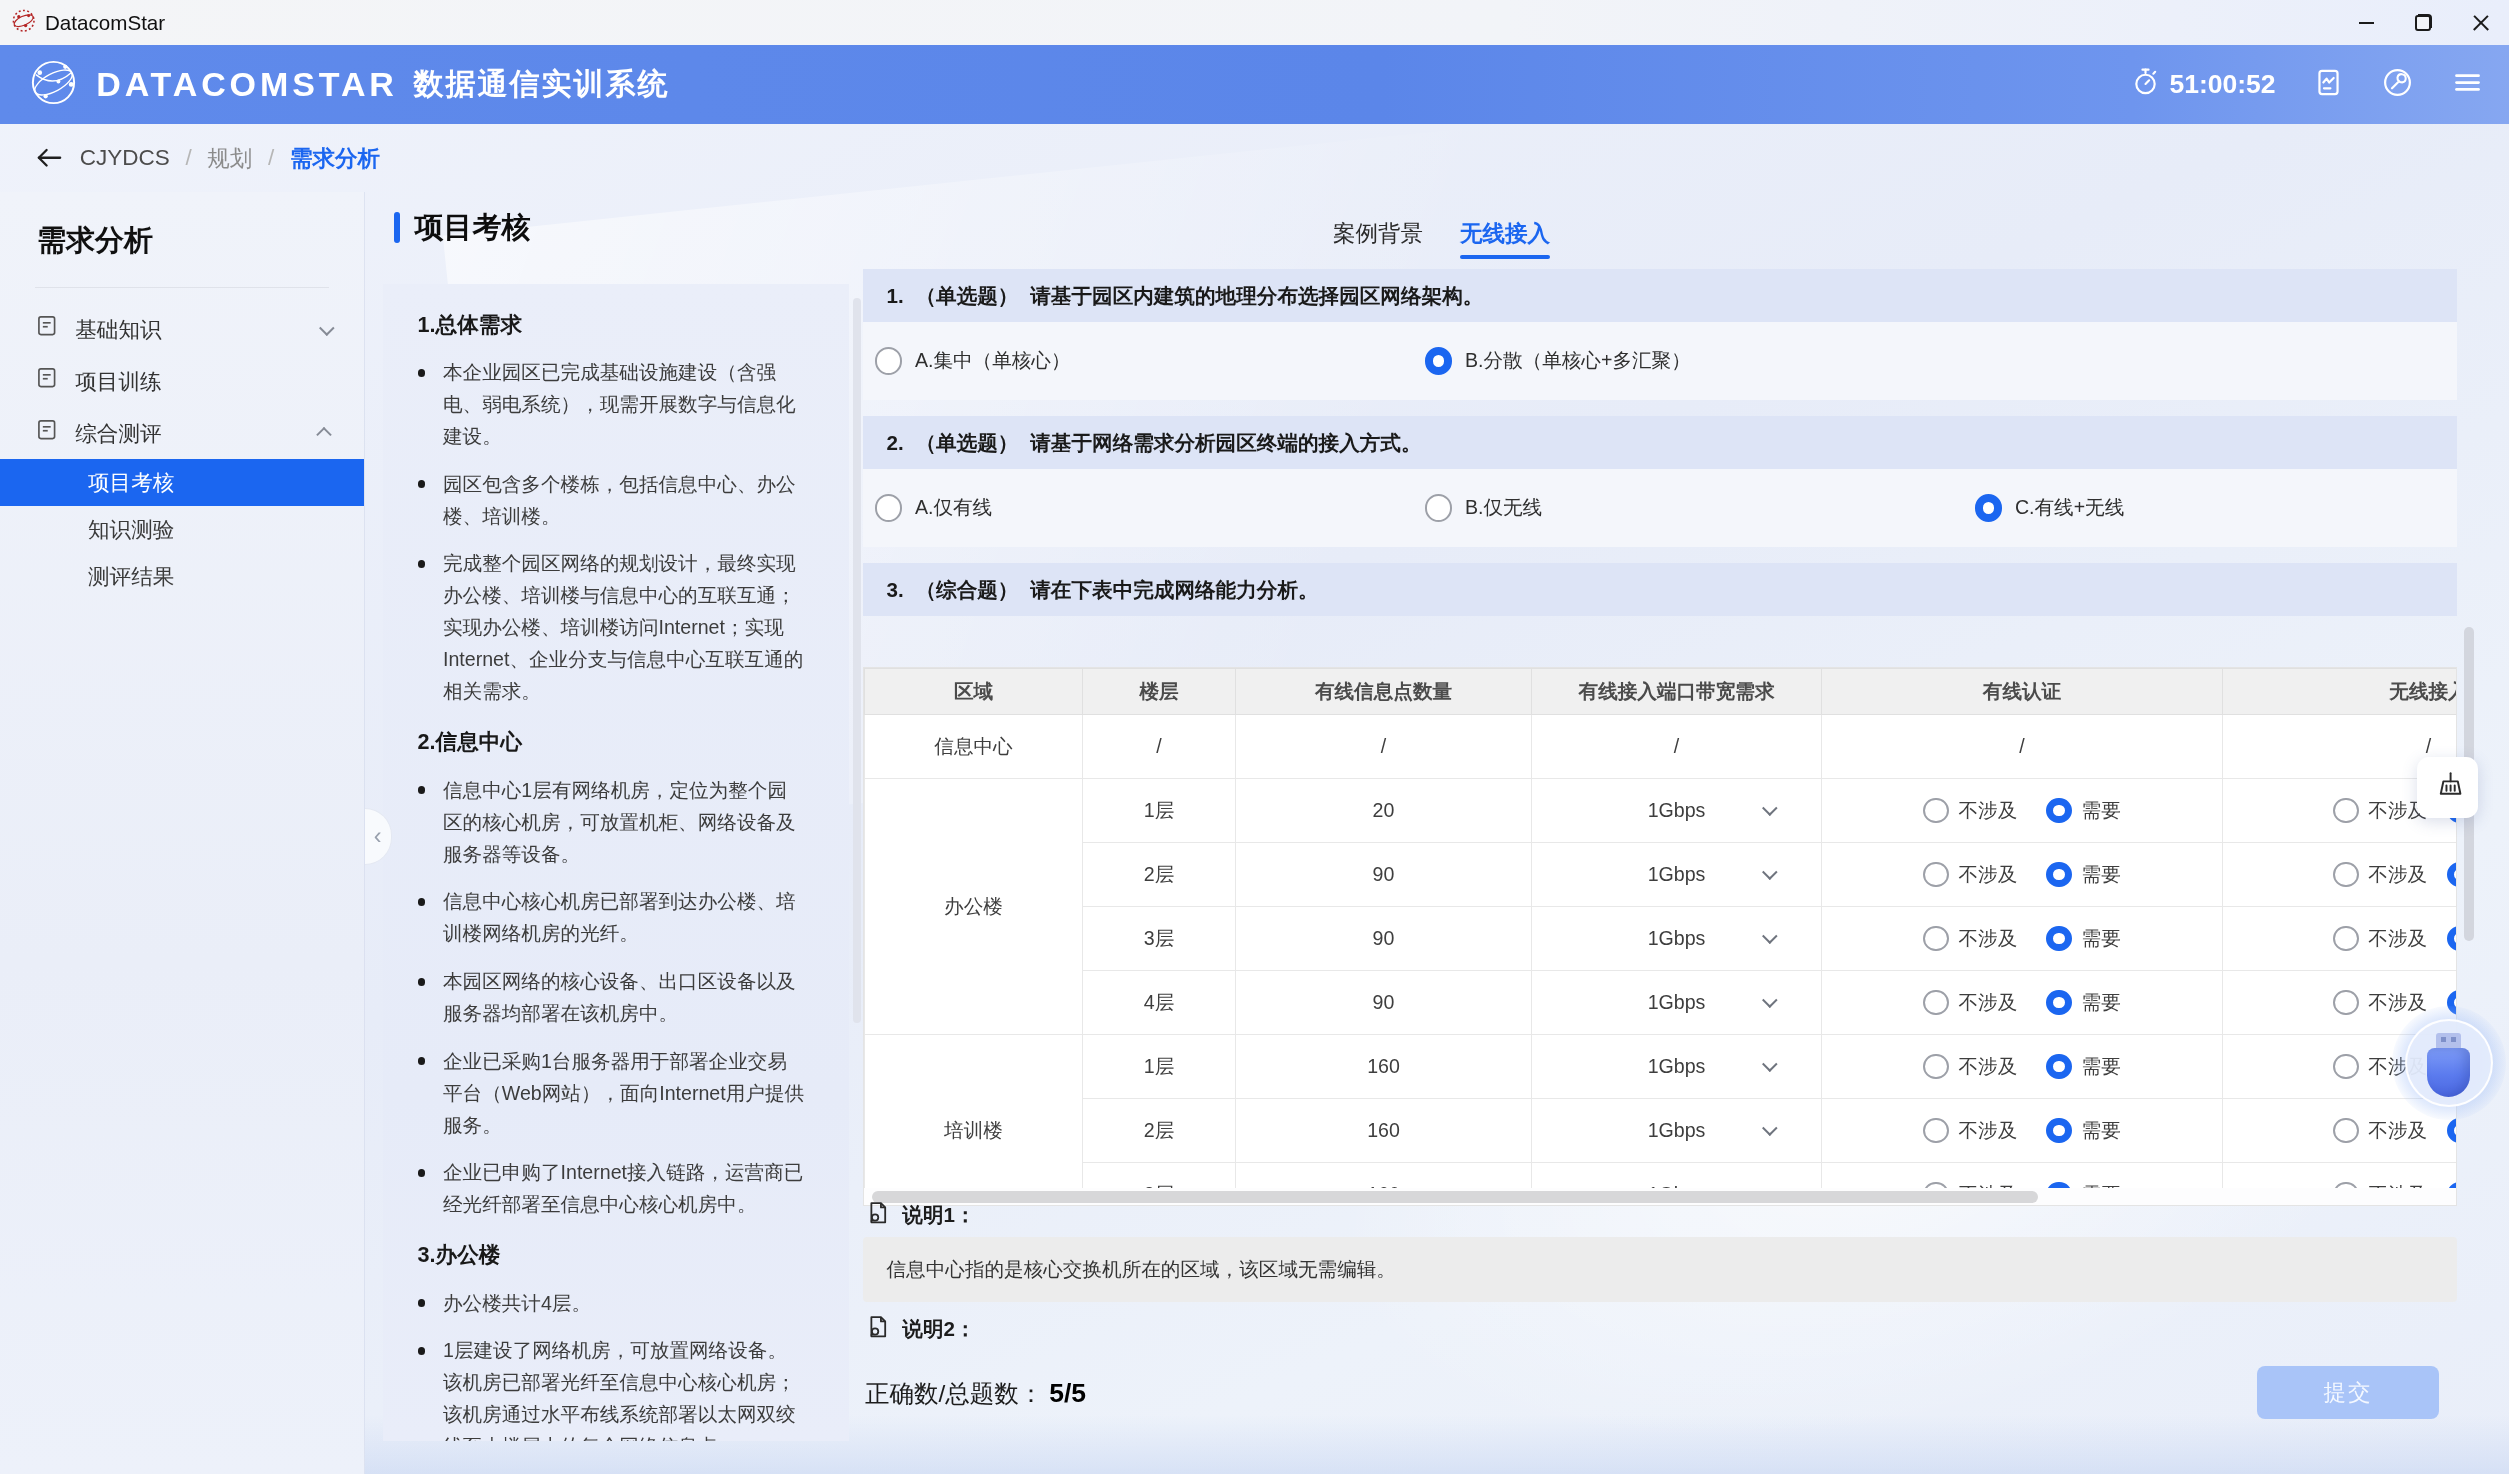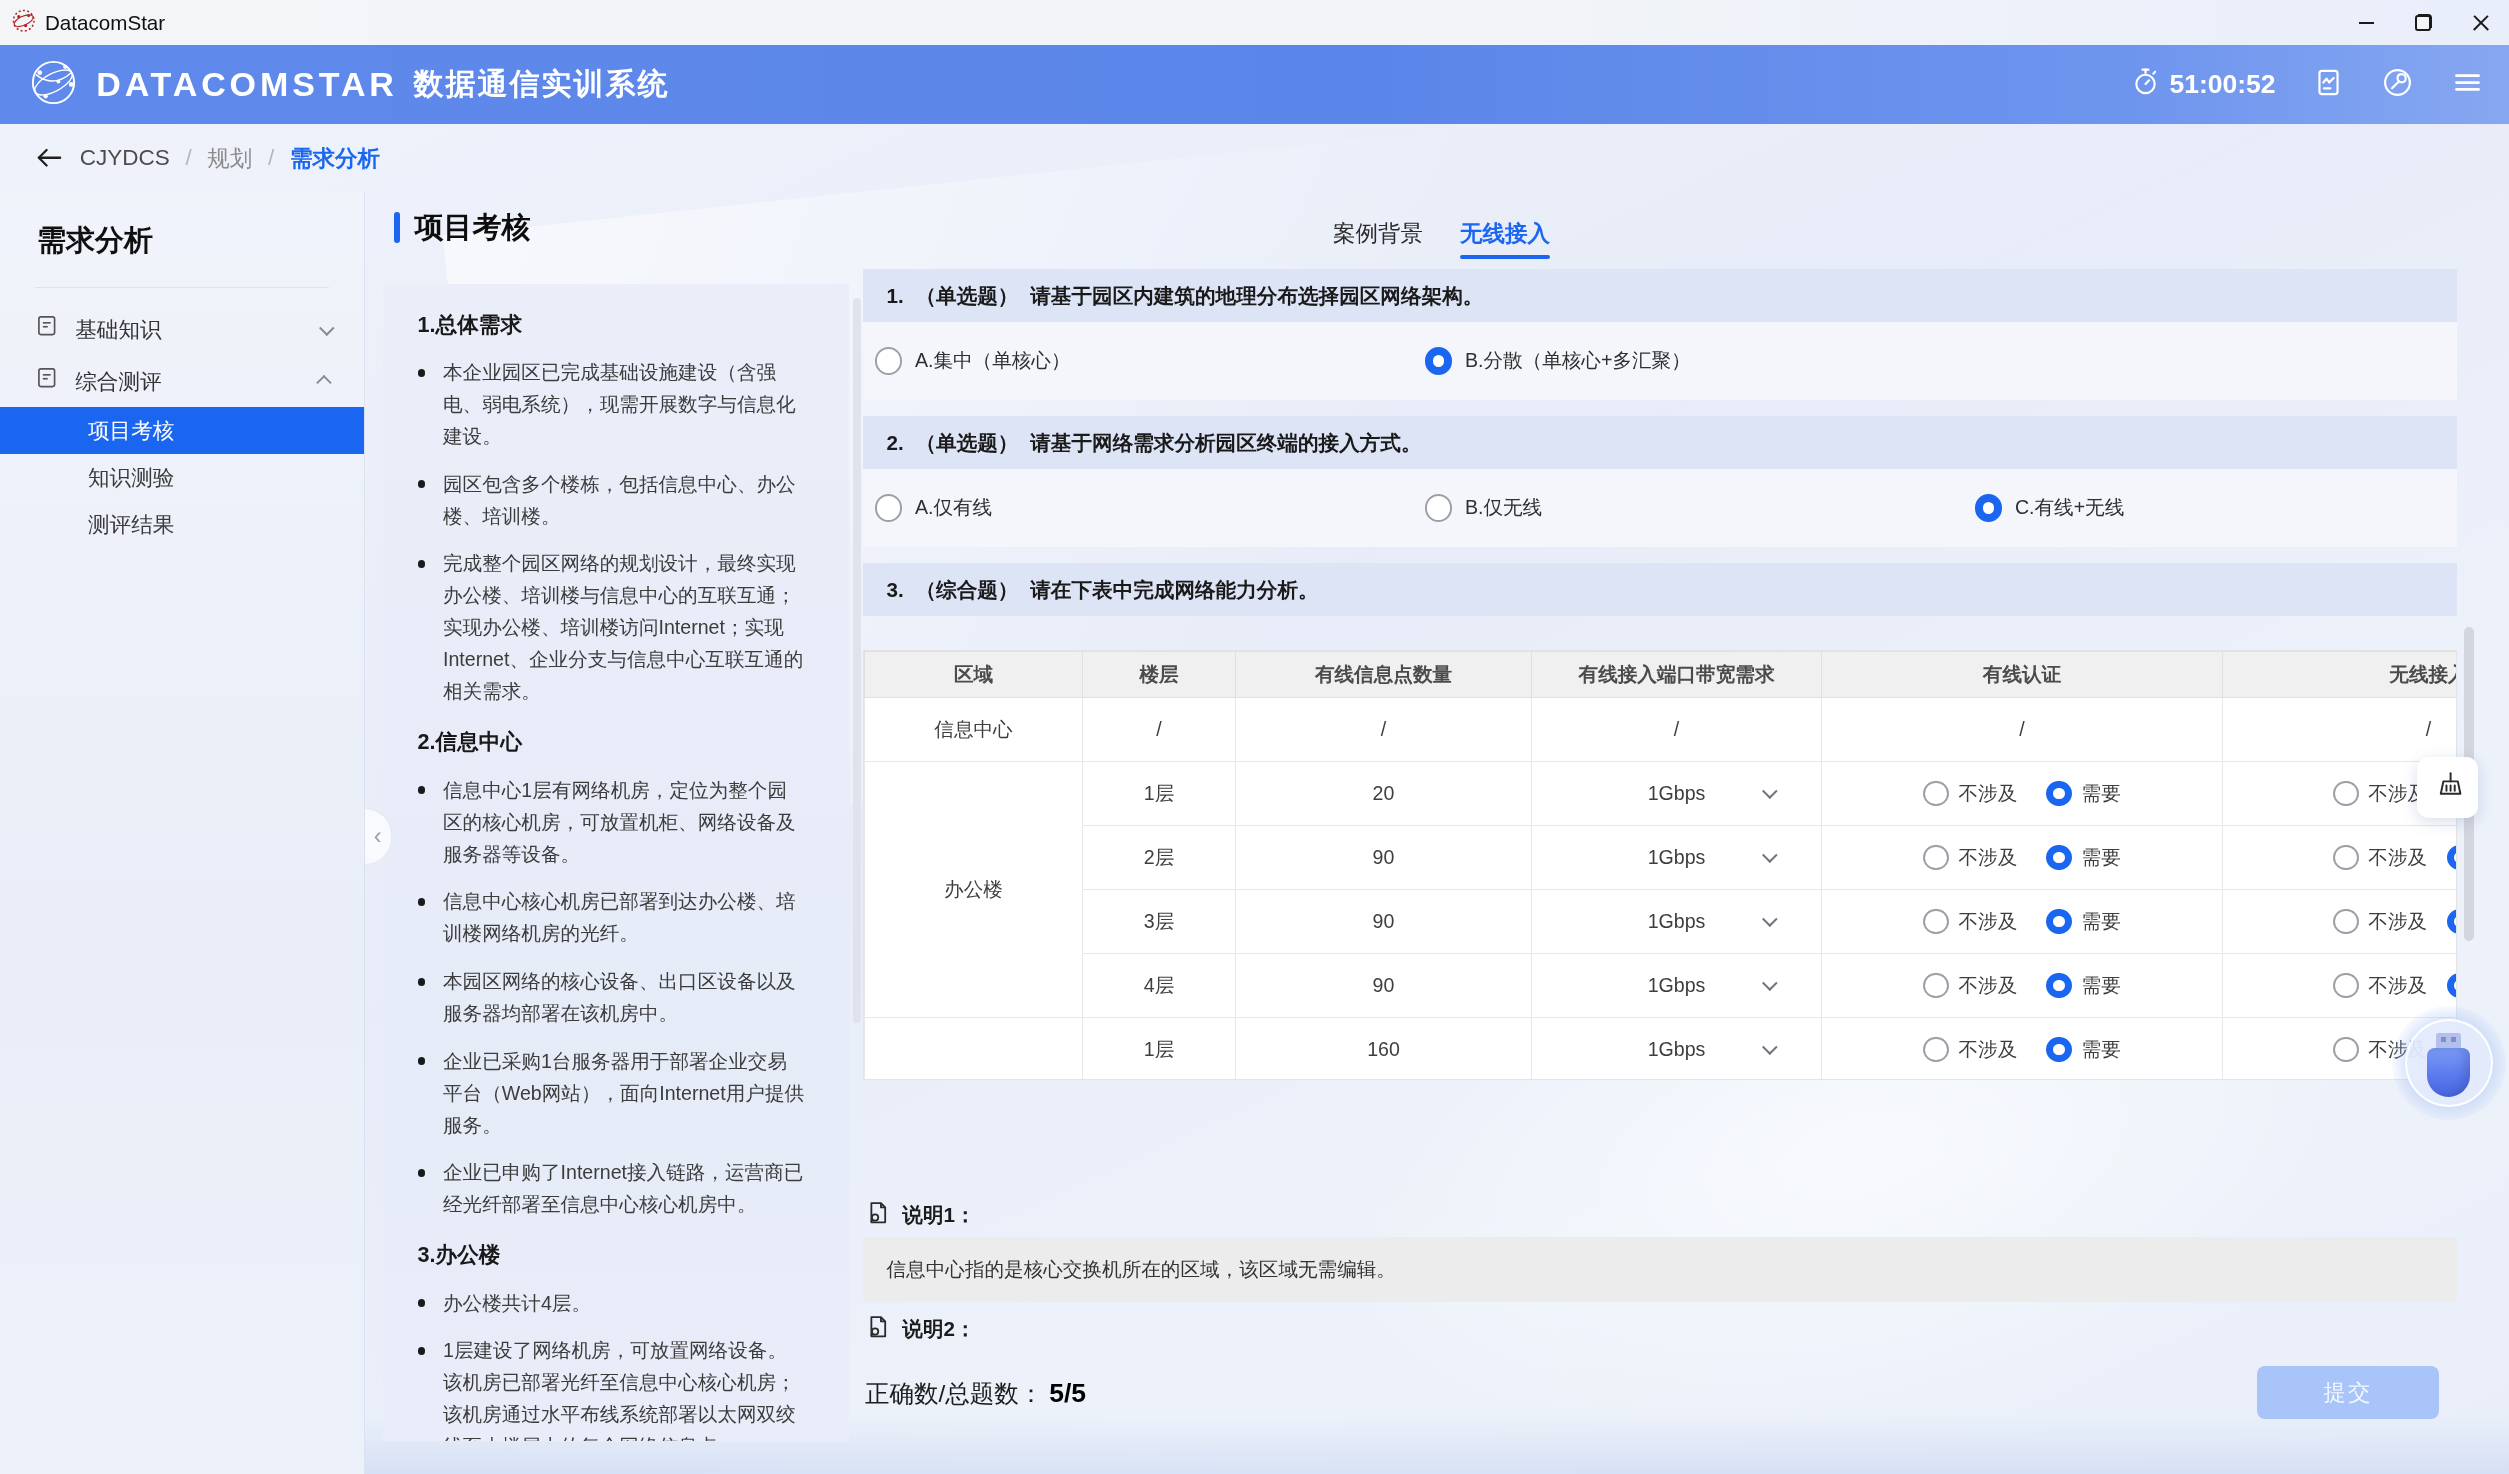--- a/index.html
+++ b/index.html
@@ -92,21 +92,21 @@
   .q-band{ position:absolute; left:0; width:1594px; height:53px; background:#dde4f6;
     display:flex; align-items:center; padding-left:23.5px; gap:11.8px; font-size:20.6px; font-weight:bold; color:#1a1a1a; }
   .q-options{ position:absolute; left:0; width:1594px; height:78px; background:#f4f6fb;
     display:grid; grid-template-columns:534px 534px 525px; align-items:center; padding-left:11.8px;gap:16px; }
   .opt{ display:flex; align-items:center; gap:12.7px; }
   .radio{ width:27.4px; height:27.4px; border-radius:50%; background:#fff; border:2px solid #9da0a8; flex:0 0 27.4px; }
   .radio.sel{ border:8.8px solid #1b66f0; }
   .opt .olabel{ font-size:19.6px; color:#2f2f2f; }
 
   
-  .table-wrap{ position:absolute; left:0; top:381px; width:1594px; height:430px; overflow:hidden; background:#fff; border:1px solid #e4e4e4; }
+  .table-wrap{ position:absolute; left:0; top:398px; width:1594px; height:539px; overflow:hidden; background:#fff; border:1px solid #e4e4e4; }
   table.net{ border-collapse:collapse; table-layout:fixed; width:1769px; background:#fff; }
   table.net th{ height:46px; background:#f0f0f0; border:1px solid #e0e0e0; font-size:19.6px; font-weight:bold; color:#4b4b4b; }
   table.net td{ height:64px; border:1px solid #e8e8e8; font-size:19.6px; color:#3e3e3e; text-align:center; vertical-align:middle; }
   td.bw{ position:relative; }
   td.bw .chev{ position:absolute; right:47px; top:50%; margin-top:-6.9px; border-color:#6f747e; }
   .cell-radios{ display:flex; align-items:center; justify-content:center; gap:29px;text-align:right; }
   .cell-radios .radio{ width:25.5px; height:25.5px; flex-basis:25.5px; }
   .cell-radios .radio.sel{ border-width:7.8px; }
   .cr-opt{ display:flex; align-items:center; gap:9.8px; }
   td.wireless .cell-radios{ justify-content:flex-start; padding-left:110px; gap:19.6px; }
@@ -250,20 +250,28 @@
       <span>基础知识</span>
       <span class="grow"></span>
         <span class="chev down"></span>
     </div>
     <div class="sb-item">
       <span><svg width="23.5" height="23.5" viewBox="0 0 24 24" fill="none" stroke="#555" stroke-width="1.7">
             <rect x="4" y="3" width="16" height="18" rx="2"></rect>
             <line x1="8" y1="9" x2="16" y2="9"></line>
             <line x1="8" y1="13" x2="13" y2="13"></line>
           </svg></span>
+      <span>项目训练</span>
+    </div>
+    <div class="sb-item">
+      <span><svg width="23.5" height="23.5" viewBox="0 0 24 24" fill="none" stroke="#555" stroke-width="1.7">
+            <rect x="4" y="3" width="16" height="18" rx="2"></rect>
+            <line x1="8" y1="9" x2="16" y2="9"></line>
+            <line x1="8" y1="13" x2="13" y2="13"></line>
+          </svg></span>
       <span>综合测评</span>
       <span class="grow"></span>
         <span class="chev up"></span>
     </div>
     <div class="sb-sub active">项目考核</div>
     <div class="sb-sub">知识测验</div>
     <div class="sb-sub">测评结果</div>
   </div>
 
   <div class="collapse-handle">

